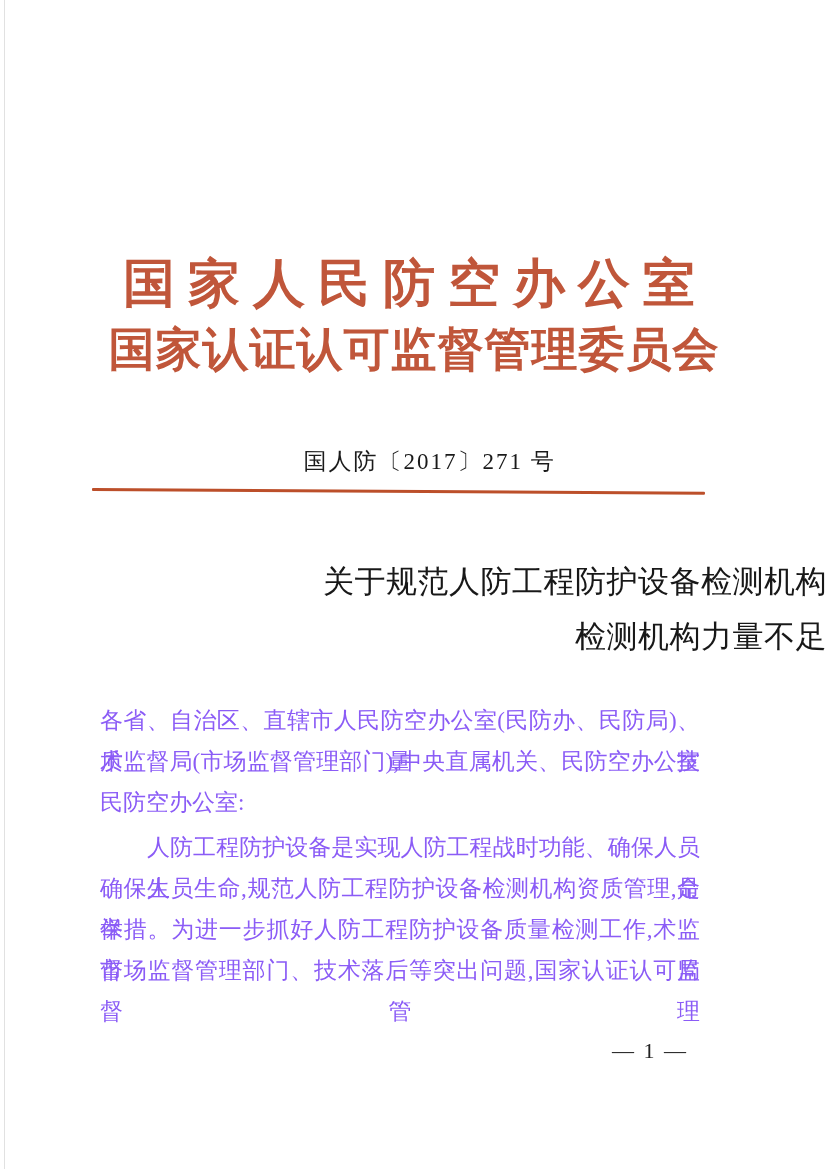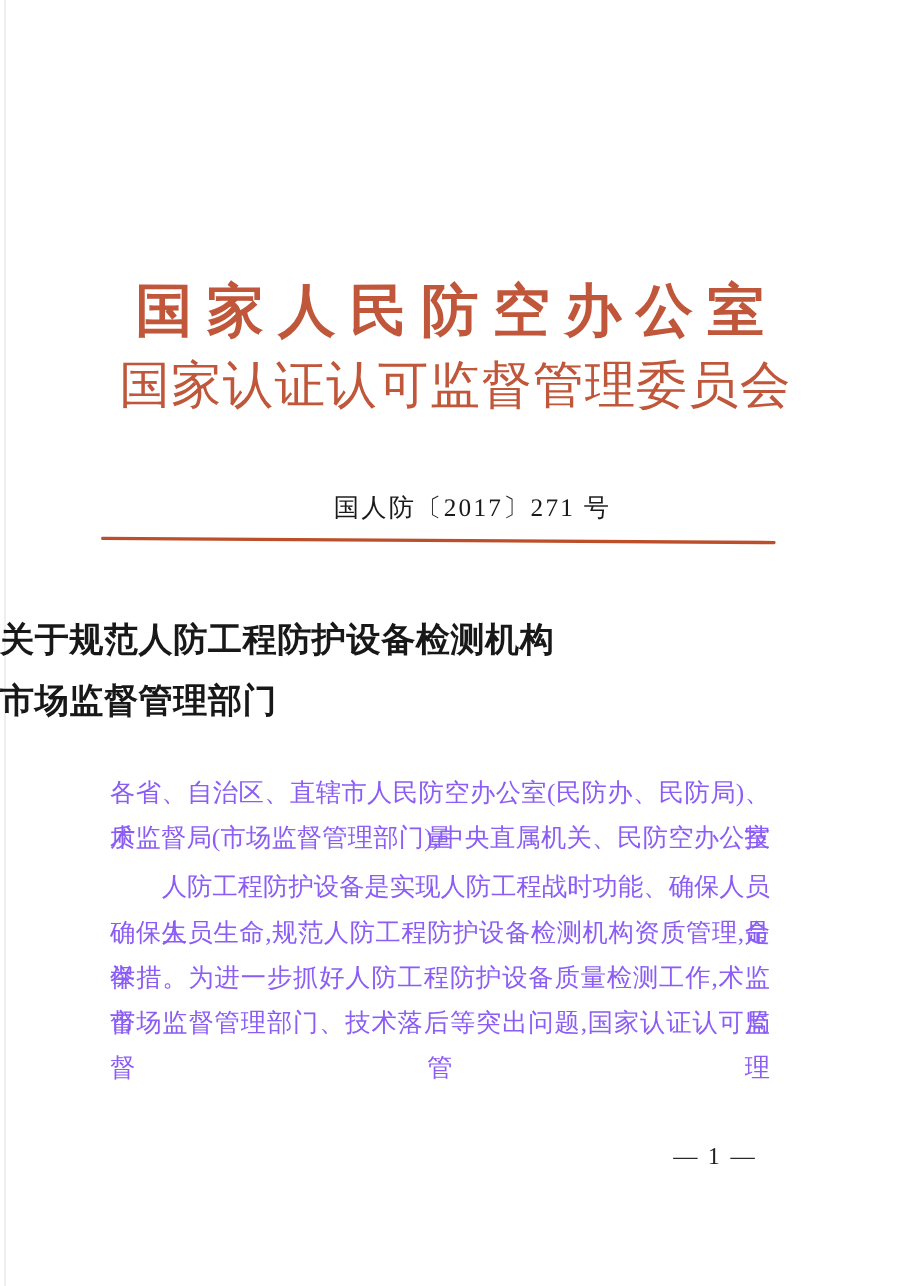--- a/index.html
+++ b/index.html
@@ -36,21 +36,21 @@
     padding-left: 4px;
     white-space: nowrap;
   }
   .letterhead-line2 {
     position: absolute;
     top: 327px; left: 0;
     width: 827px;
     text-align: center;
     font-size: 46px;
     line-height: 1.0;
-    font-weight: normal;
+    font-weight: bold;
     color: var(--accent);
     letter-spacing: 1px;
     padding-left: 1px;
     white-space: nowrap;
   }
   .doc-number {
     position: absolute;
     top: 450px; left: 16px;
     width: 827px;
     text-align: center;
@@ -65,24 +65,24 @@
     width: 613px; height: 3px;
     background: var(--divider);
     border-radius: 1px;
     transform: rotate(0.35deg);
     transform-origin: left center;
   }
   .doc-title {
     position: absolute;
     top: 554px; left: 0;
     width: 827px;
-    text-align: left;
+    text-align: right;
     font-size: 31px;
     line-height: 55px;
-    font-weight: bold;
+    font-weight: normal;
     color: #181818;
     letter-spacing: 0.5px;
   }
   .doc-title span { display: block; }
   .body-text {
     position: absolute;
     top: 700px; left: 100px;
     width: 600px;
     font-size: 23px;
     line-height: 41px;
@@ -119,26 +119,27 @@
 <div class="letterhead-line1">国家人民防空办公室</div>
 
 <div class="letterhead-line2">国家认证认可监督管理委员会</div>
 
 <div class="doc-number">国人防〔2017〕271 号</div>
 
 <div class="red-divider"></div>
 
 <h1 class="doc-title">
   <span>关于规范人防工程防护设备检测机构</span>
-  <span>市场监督管理部门</span>
+  <span>检测机构力量不足</span>
 </h1>
 
 <main class="body-text">
   <div class="line just">各省、自治区、直辖市人民防空办公室(民防办、民防局)、质量技</div>
   <div class="line just">术监督局(市场监督管理部门),中央直属机关、民防空办公室</div>
+  <div class="line">民防空办公室:</div>
 
   <div class="line just indent-first para-2">人防工程防护设备是实现人防工程战时功能、确保人员生命</div>
   <div class="line just">确保人员生命,规范人防工程防护设备检测机构资质管理,是保</div>
   <div class="line just">举措。为进一步抓好人防工程防护设备质量检测工作,术监督局</div>
   <div class="line just">市场监督管理部门、技术落后等突出问题,国家认证认可监督管理</div>
 </main>
 
 <div class="page-number">— 1 —</div>
 
 </body></html>

